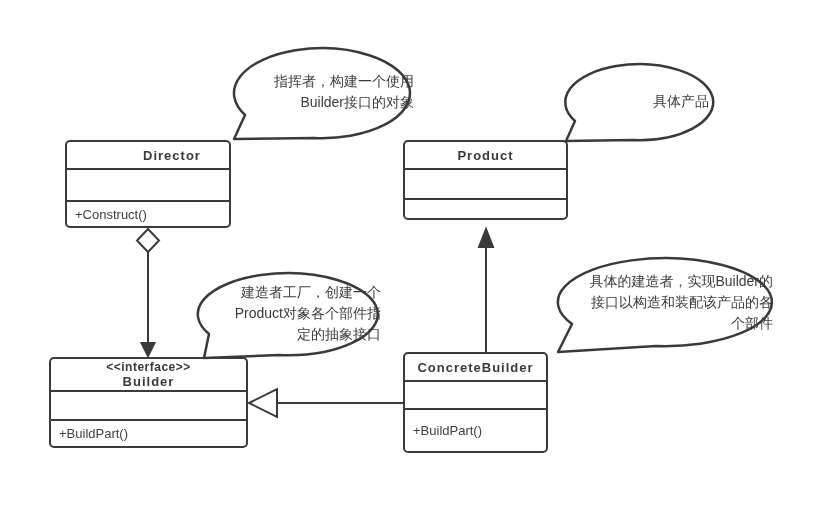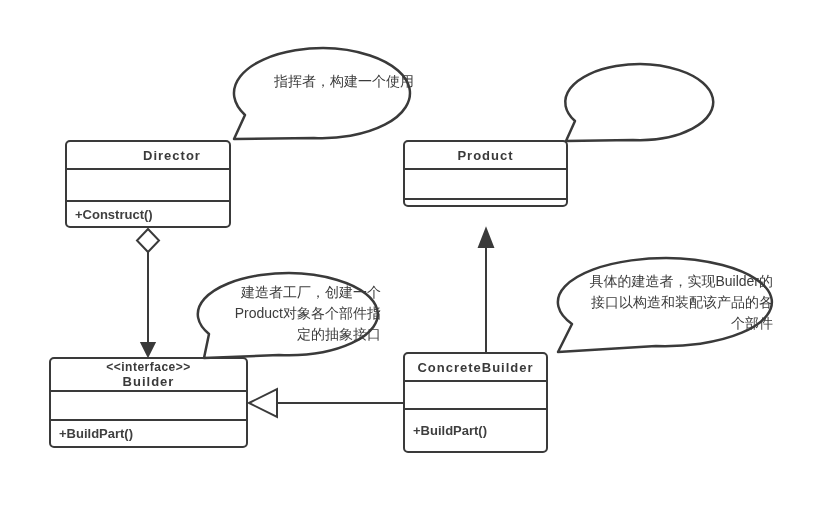--- a/index.html
+++ b/index.html
@@ -45,21 +45,20 @@
     line-height: 14px;
   }
   .methods {
     font-size: 13px;
     line-height: 19px;
     padding: 0 0 0 8px;
     display: flex;
     flex-direction: column;
     justify-content: center;
     color: #3f3f3f;
-    font-weight: bold;
   }
   .callout-text {
     position: absolute;
     z-index: 3;
     text-align: right;
     font-size: 14px;
     line-height: 21px;
     color: #3c3c3c;
   }
 </style>
@@ -69,21 +68,21 @@
 <div class="stage">
 
   <div class="uml-box" style="left:65px; top:140px; width:166px; height:88px;">
     <div class="compartment cls-title" style="height:26px;padding-left:48px;">Director</div>
     <div class="compartment divided" style="height:32px;"></div>
     <div class="compartment divided methods" style="height:26px;">
       <div>+Construct()</div>
     </div>
   </div>
 
-  <div class="uml-box" style="left:403px; top:140px; width:165px; height:67px;">
+  <div class="uml-box" style="left:403px; top:140px; width:165px; height:80px;">
     <div class="compartment cls-title" style="height:26px;">Product</div>
     <div class="compartment divided" style="height:30px;"></div>
     <div class="compartment divided" style="height:27px;"></div>
   </div>
 
   <div class="uml-box" style="left:49px; top:357px; width:199px; height:91px;">
     <div class="compartment cls-title" style="height:31px;">
       <div class="stereotype">&lt;&lt;interface&gt;&gt;</div>
       <div>Builder</div>
     </div>
@@ -120,22 +119,26 @@
     </g>
 
     <path d="M 245 115 A 88 45 0 1 1 314 138 L 234 139 Z" fill="#ffffff" stroke="#3a3a3a" stroke-width="2.5" stroke-linejoin="round"></path>
     <path d="M 575 121 A 74 38 0 1 1 633 140 L 566 141 Z" fill="#ffffff" stroke="#3a3a3a" stroke-width="2.5" stroke-linejoin="round"></path>
     <path d="M 209 334 A 90 41 0 1 1 279 355 L 204 358 Z" fill="#ffffff" stroke="#3a3a3a" stroke-width="2.5" stroke-linejoin="round"></path>
     <path d="M 572 324 A 107 44 0 1 1 656 346 L 558 352 Z" fill="#ffffff" stroke="#3a3a3a" stroke-width="2.5" stroke-linejoin="round"></path>
   </svg>
 
   <div class="callout-text" style="left:230px; top:71px; width:184px;">
     <div>指挥者，构建一个使用</div>
+    <div>Builder接口的对象</div>
   </div>
 
+  <div class="callout-text" style="left:569px; top:91px; width:140px;">
+    <div>具体产品</div>
+  </div>
 
   <div class="callout-text" style="left:557px; top:271px; width:216px;">
     <div>具体的建造者，实现Builder的</div>
     <div>接口以构造和装配该产品的各</div>
     <div>个部件</div>
   </div>
 
   <div class="callout-text" style="left:197px; top:282px; width:184px;">
     <div>建造者工厂，创建一个</div>
     <div>Product对象各个部件指</div>

